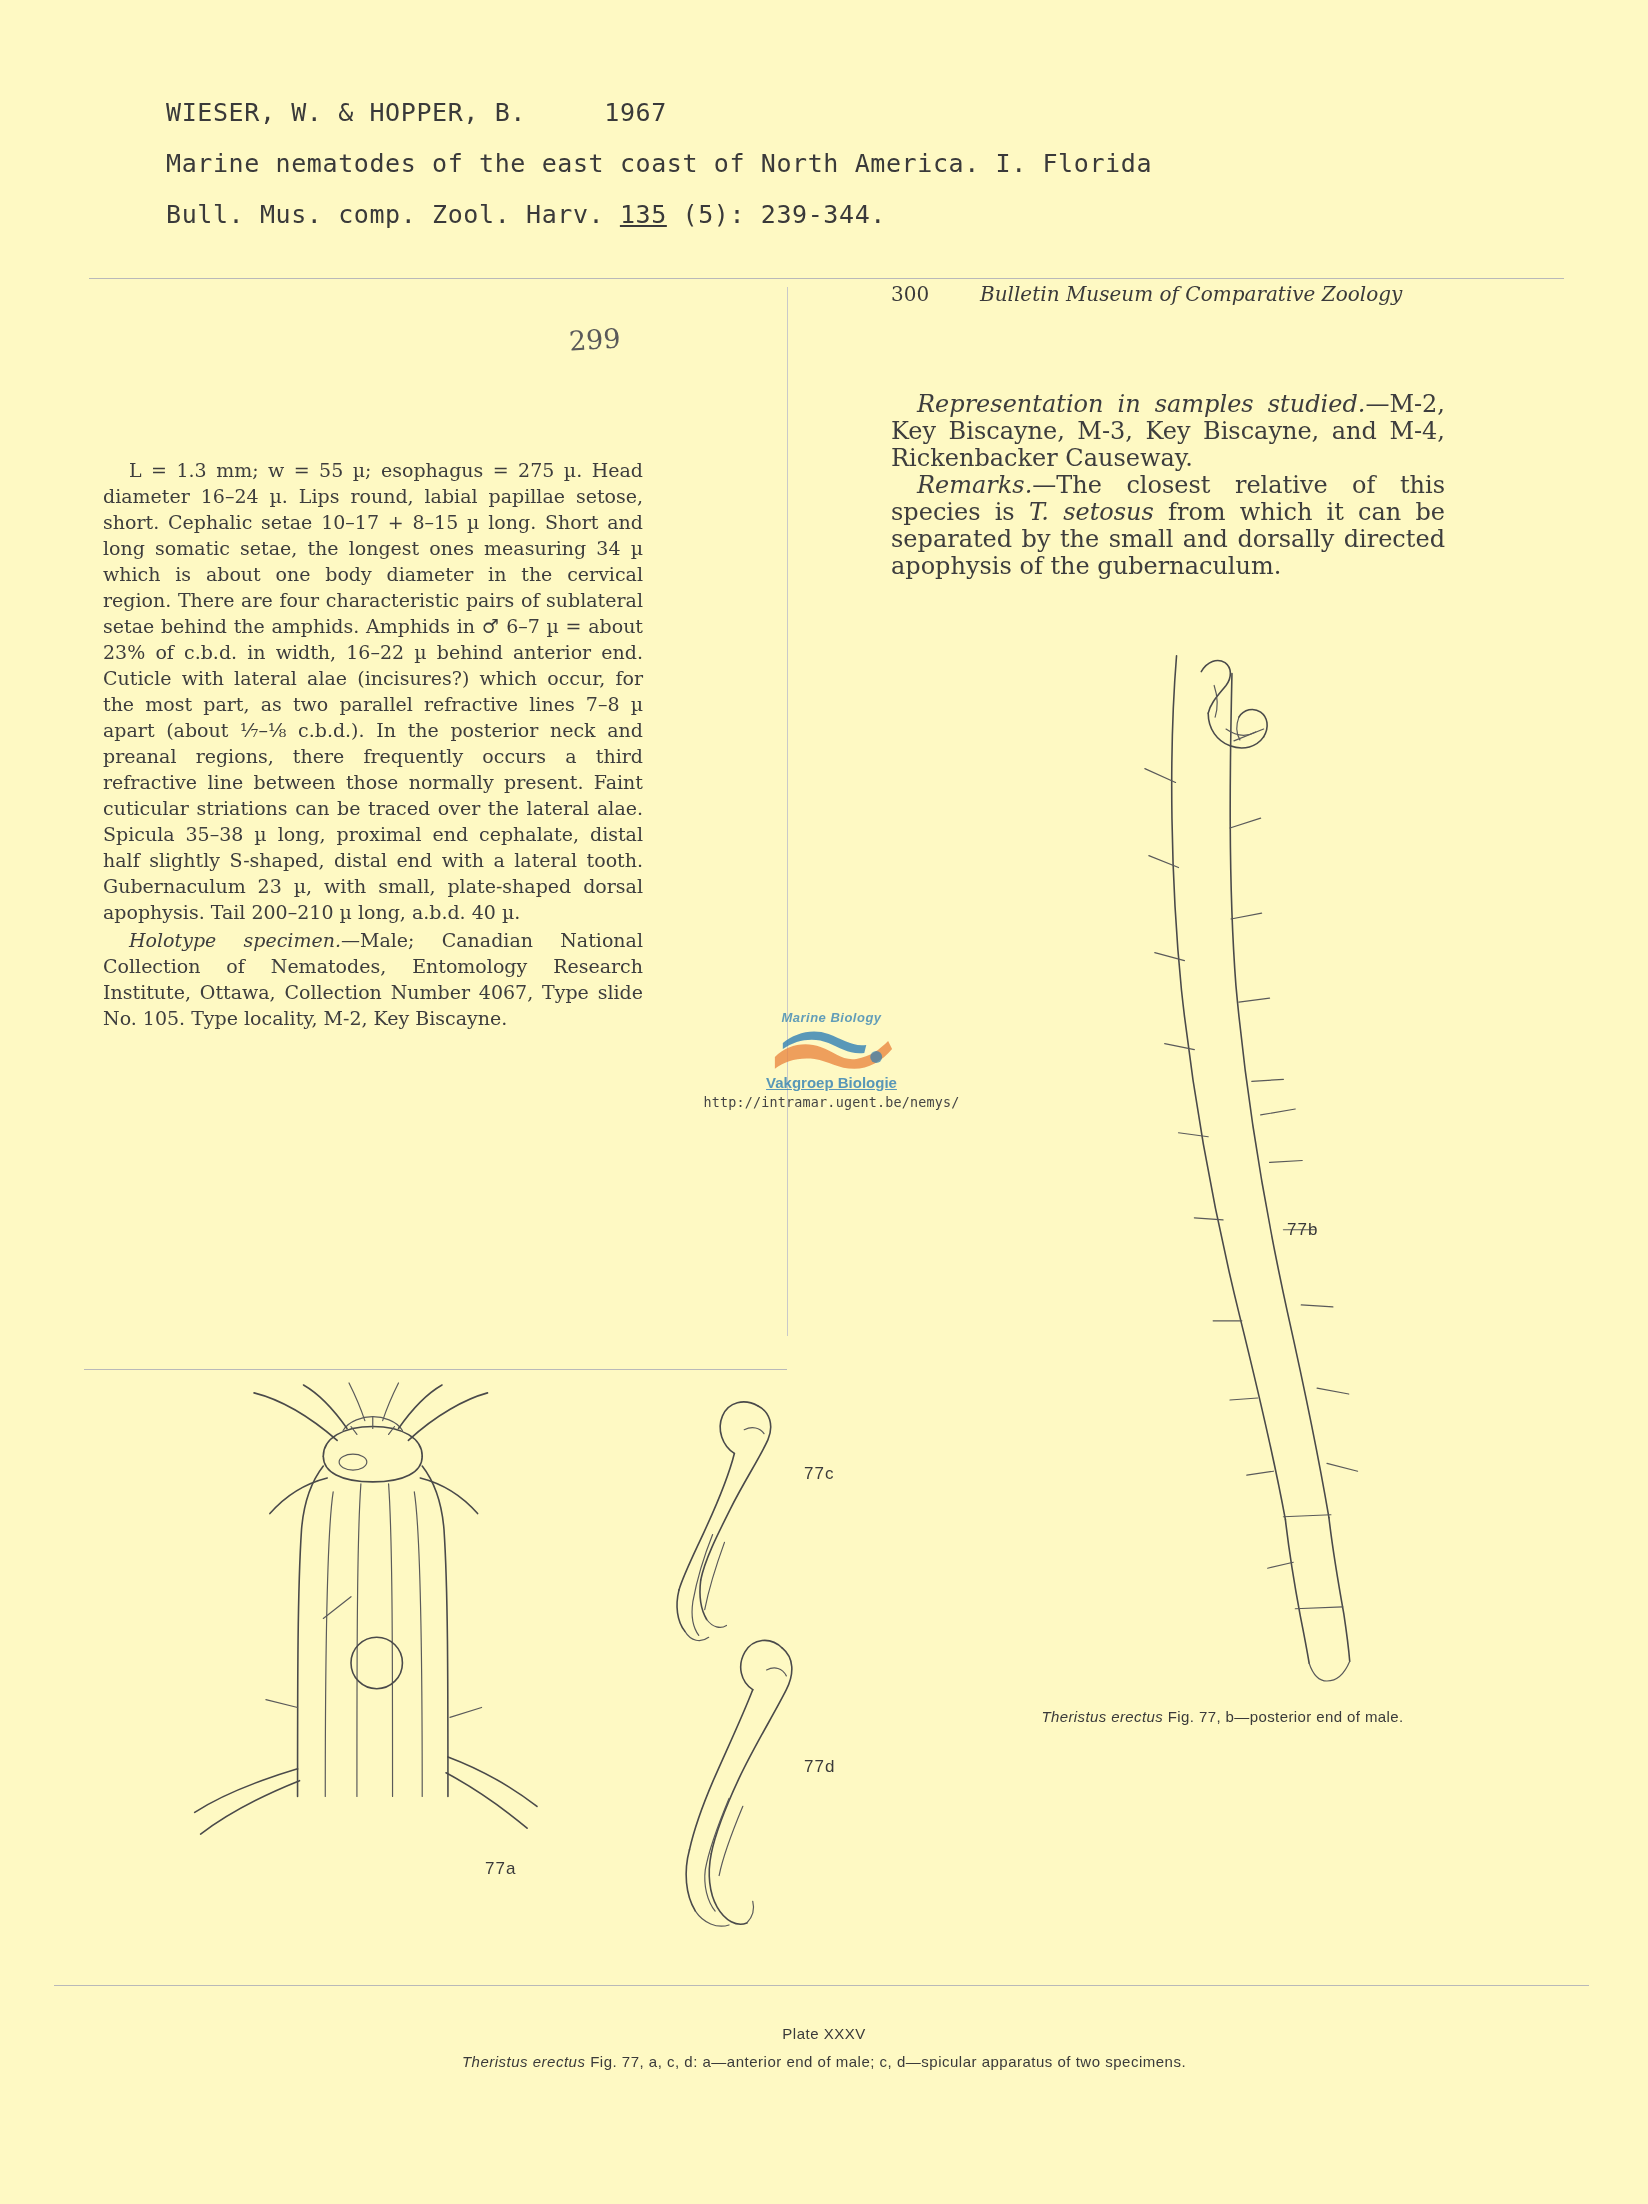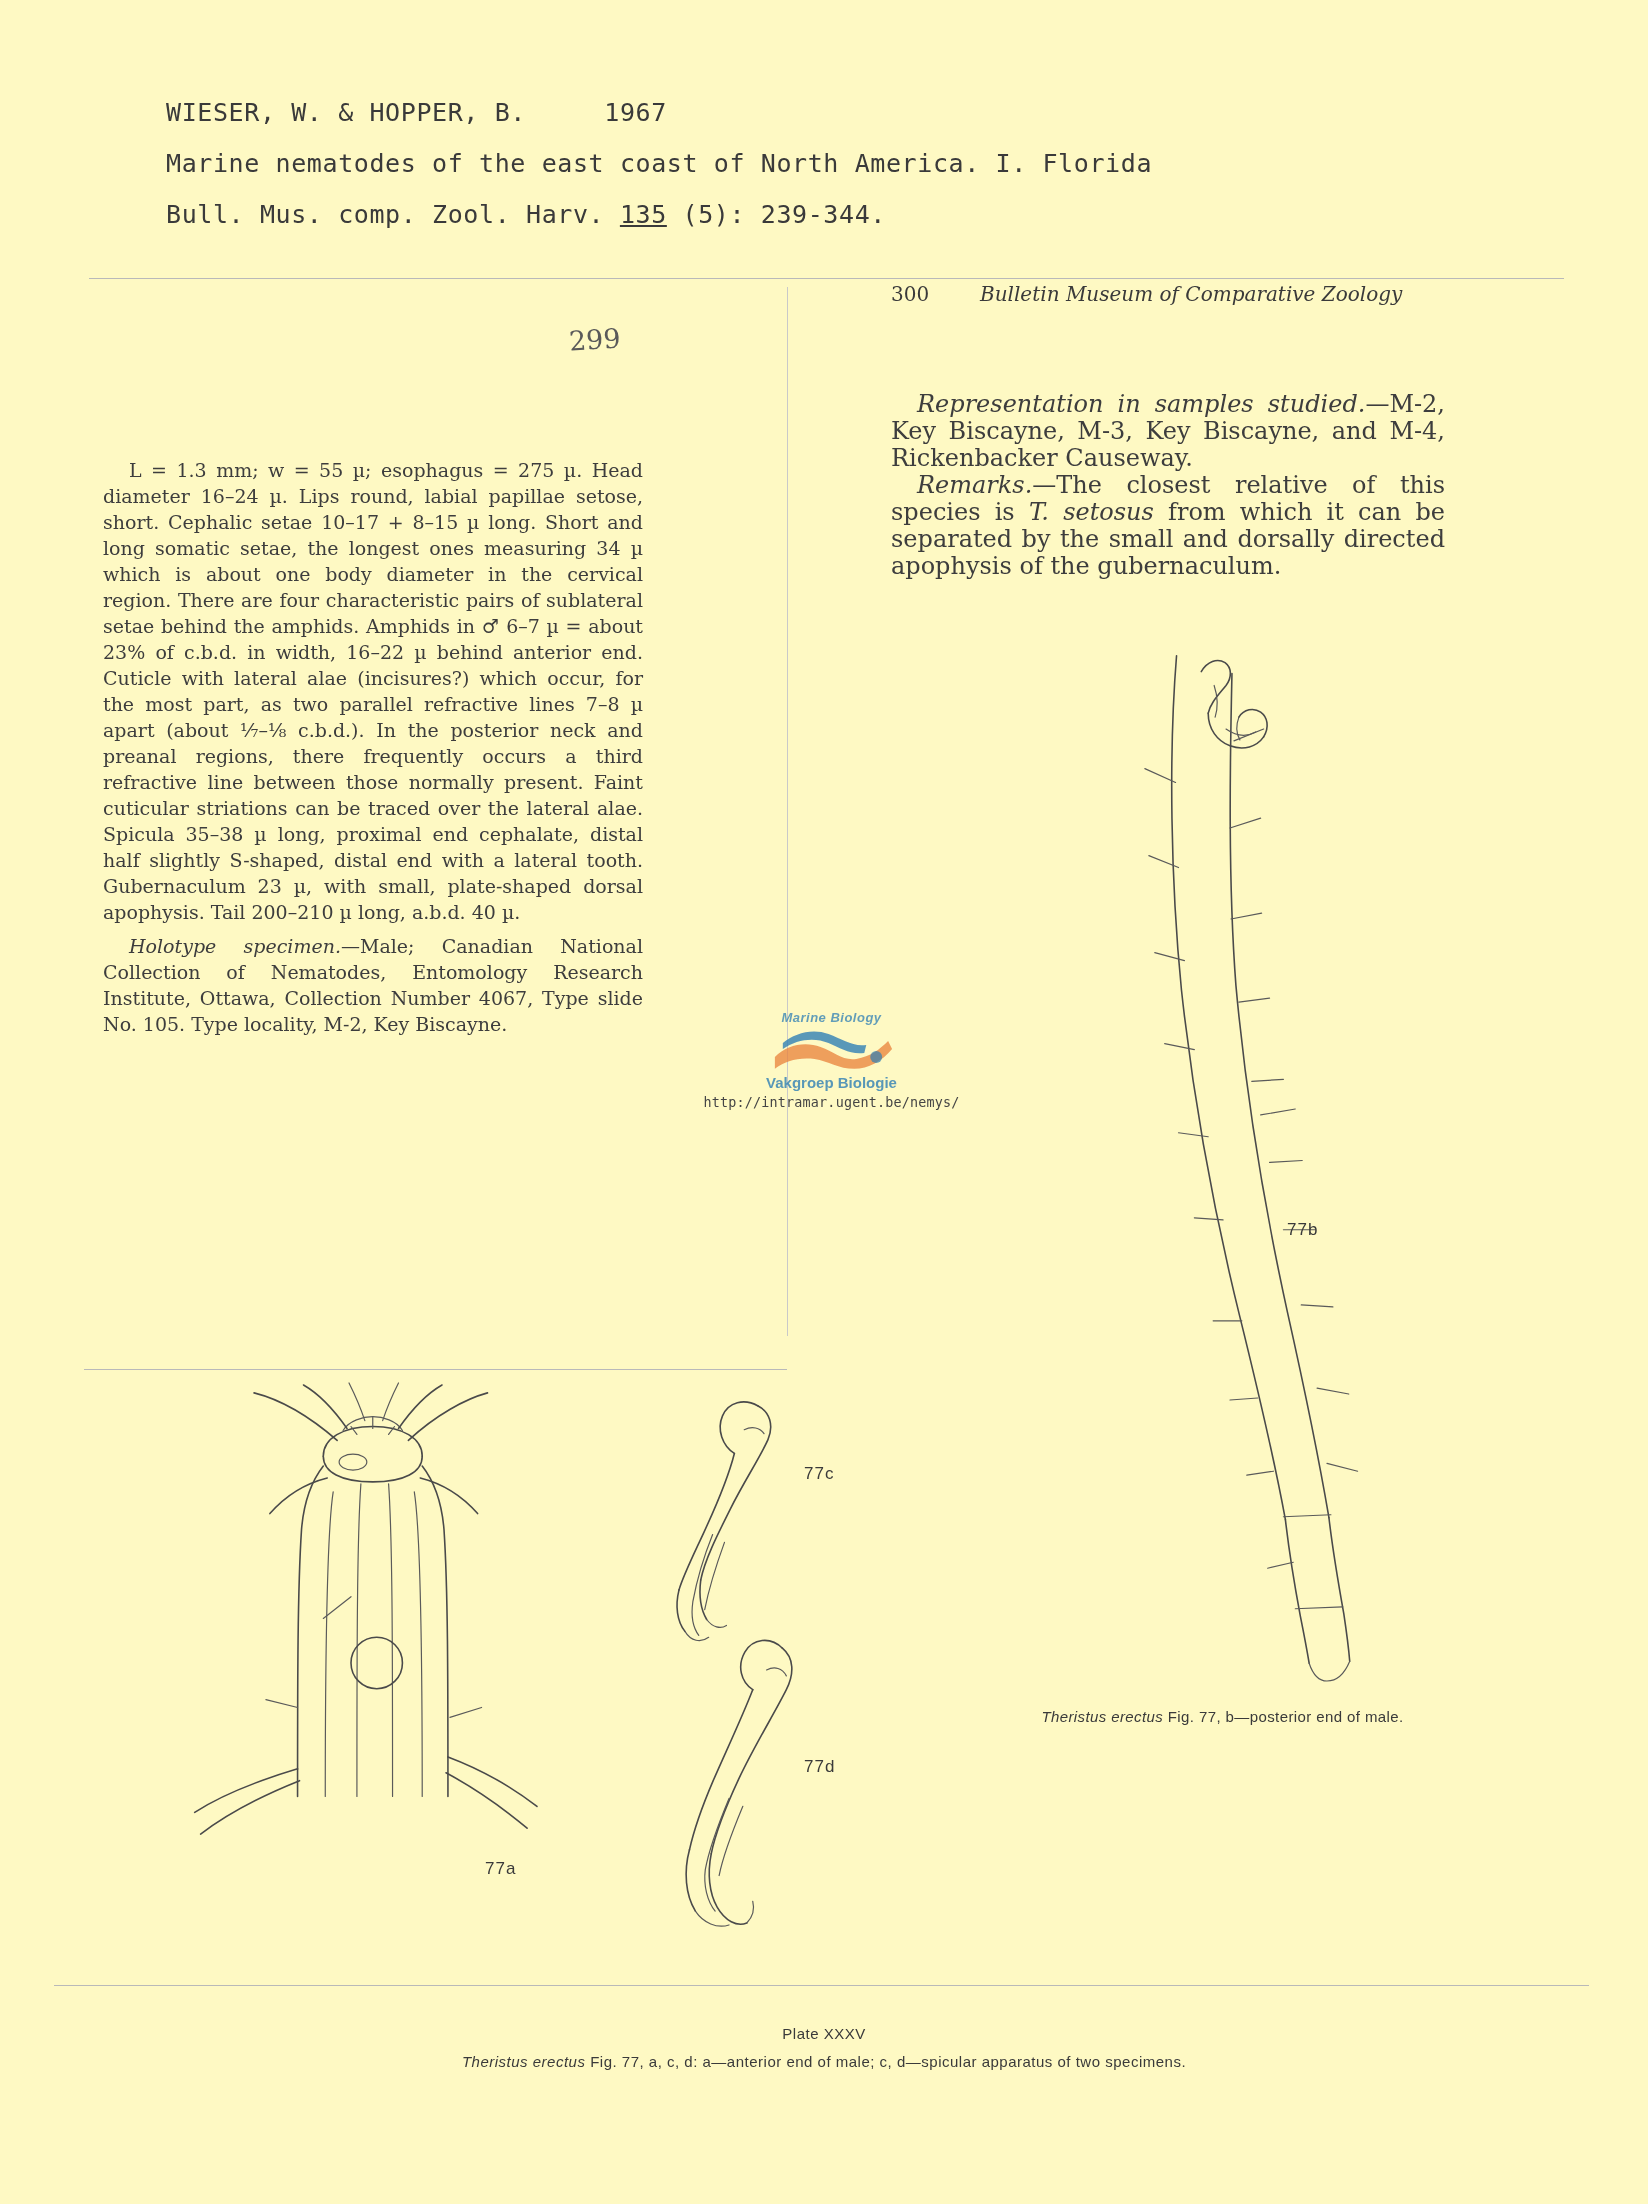--- a/index.html
+++ b/index.html
@@ -73,21 +73,21 @@
     left: 103px;
     top: 457px;
     width: 540px;
     font-family: "DejaVu Serif", serif;
     font-size: 19px;
     line-height: 26px;
     text-align: justify;
     color: #3d3d3d;
   }
   .leftcol p { margin: 0; text-indent: 26px; }
-  .leftcol p + p { margin-top: 8px; }
+  .leftcol p + p { margin-top: 2px; }
   .leftcol .it { font-style: italic; }
 
   
   .running-head {
     position: absolute;
     left: 891px;
     top: 282px;
     width: 614px;
     font-family: "DejaVu Serif", serif;
     font-size: 20px;
@@ -173,20 +173,21 @@
     height: 46px;
     position: relative;
   }
   .wm-mid {
     font-family: "Liberation Sans", sans-serif;
     font-size: 15px;
     font-weight: bold;
     color: #2f7fb5;
     opacity: .8;
     margin-top: 1px;
+    text-decoration: underline;
   }
   .wm-url {
     font-family: "DejaVu Sans Mono", monospace;
     font-size: 13.4px;
     color: #454545;
     margin-top: 4px;
     letter-spacing: 0.2px;
   }
 
   svg { display: block; }

